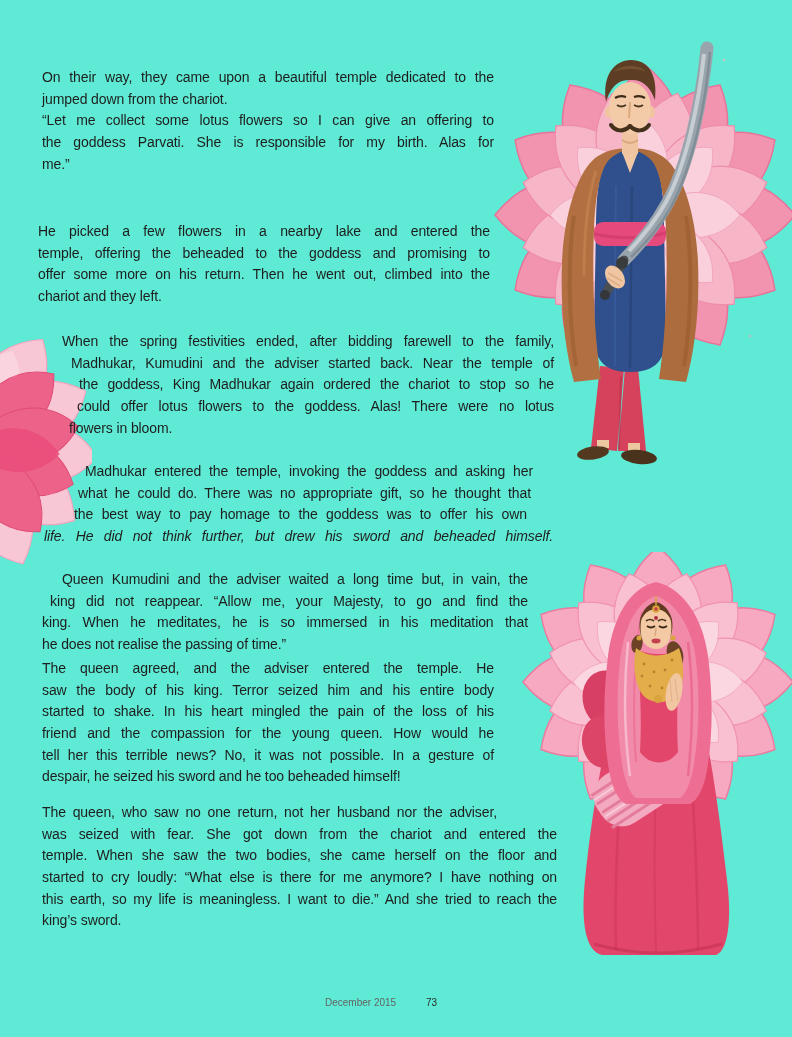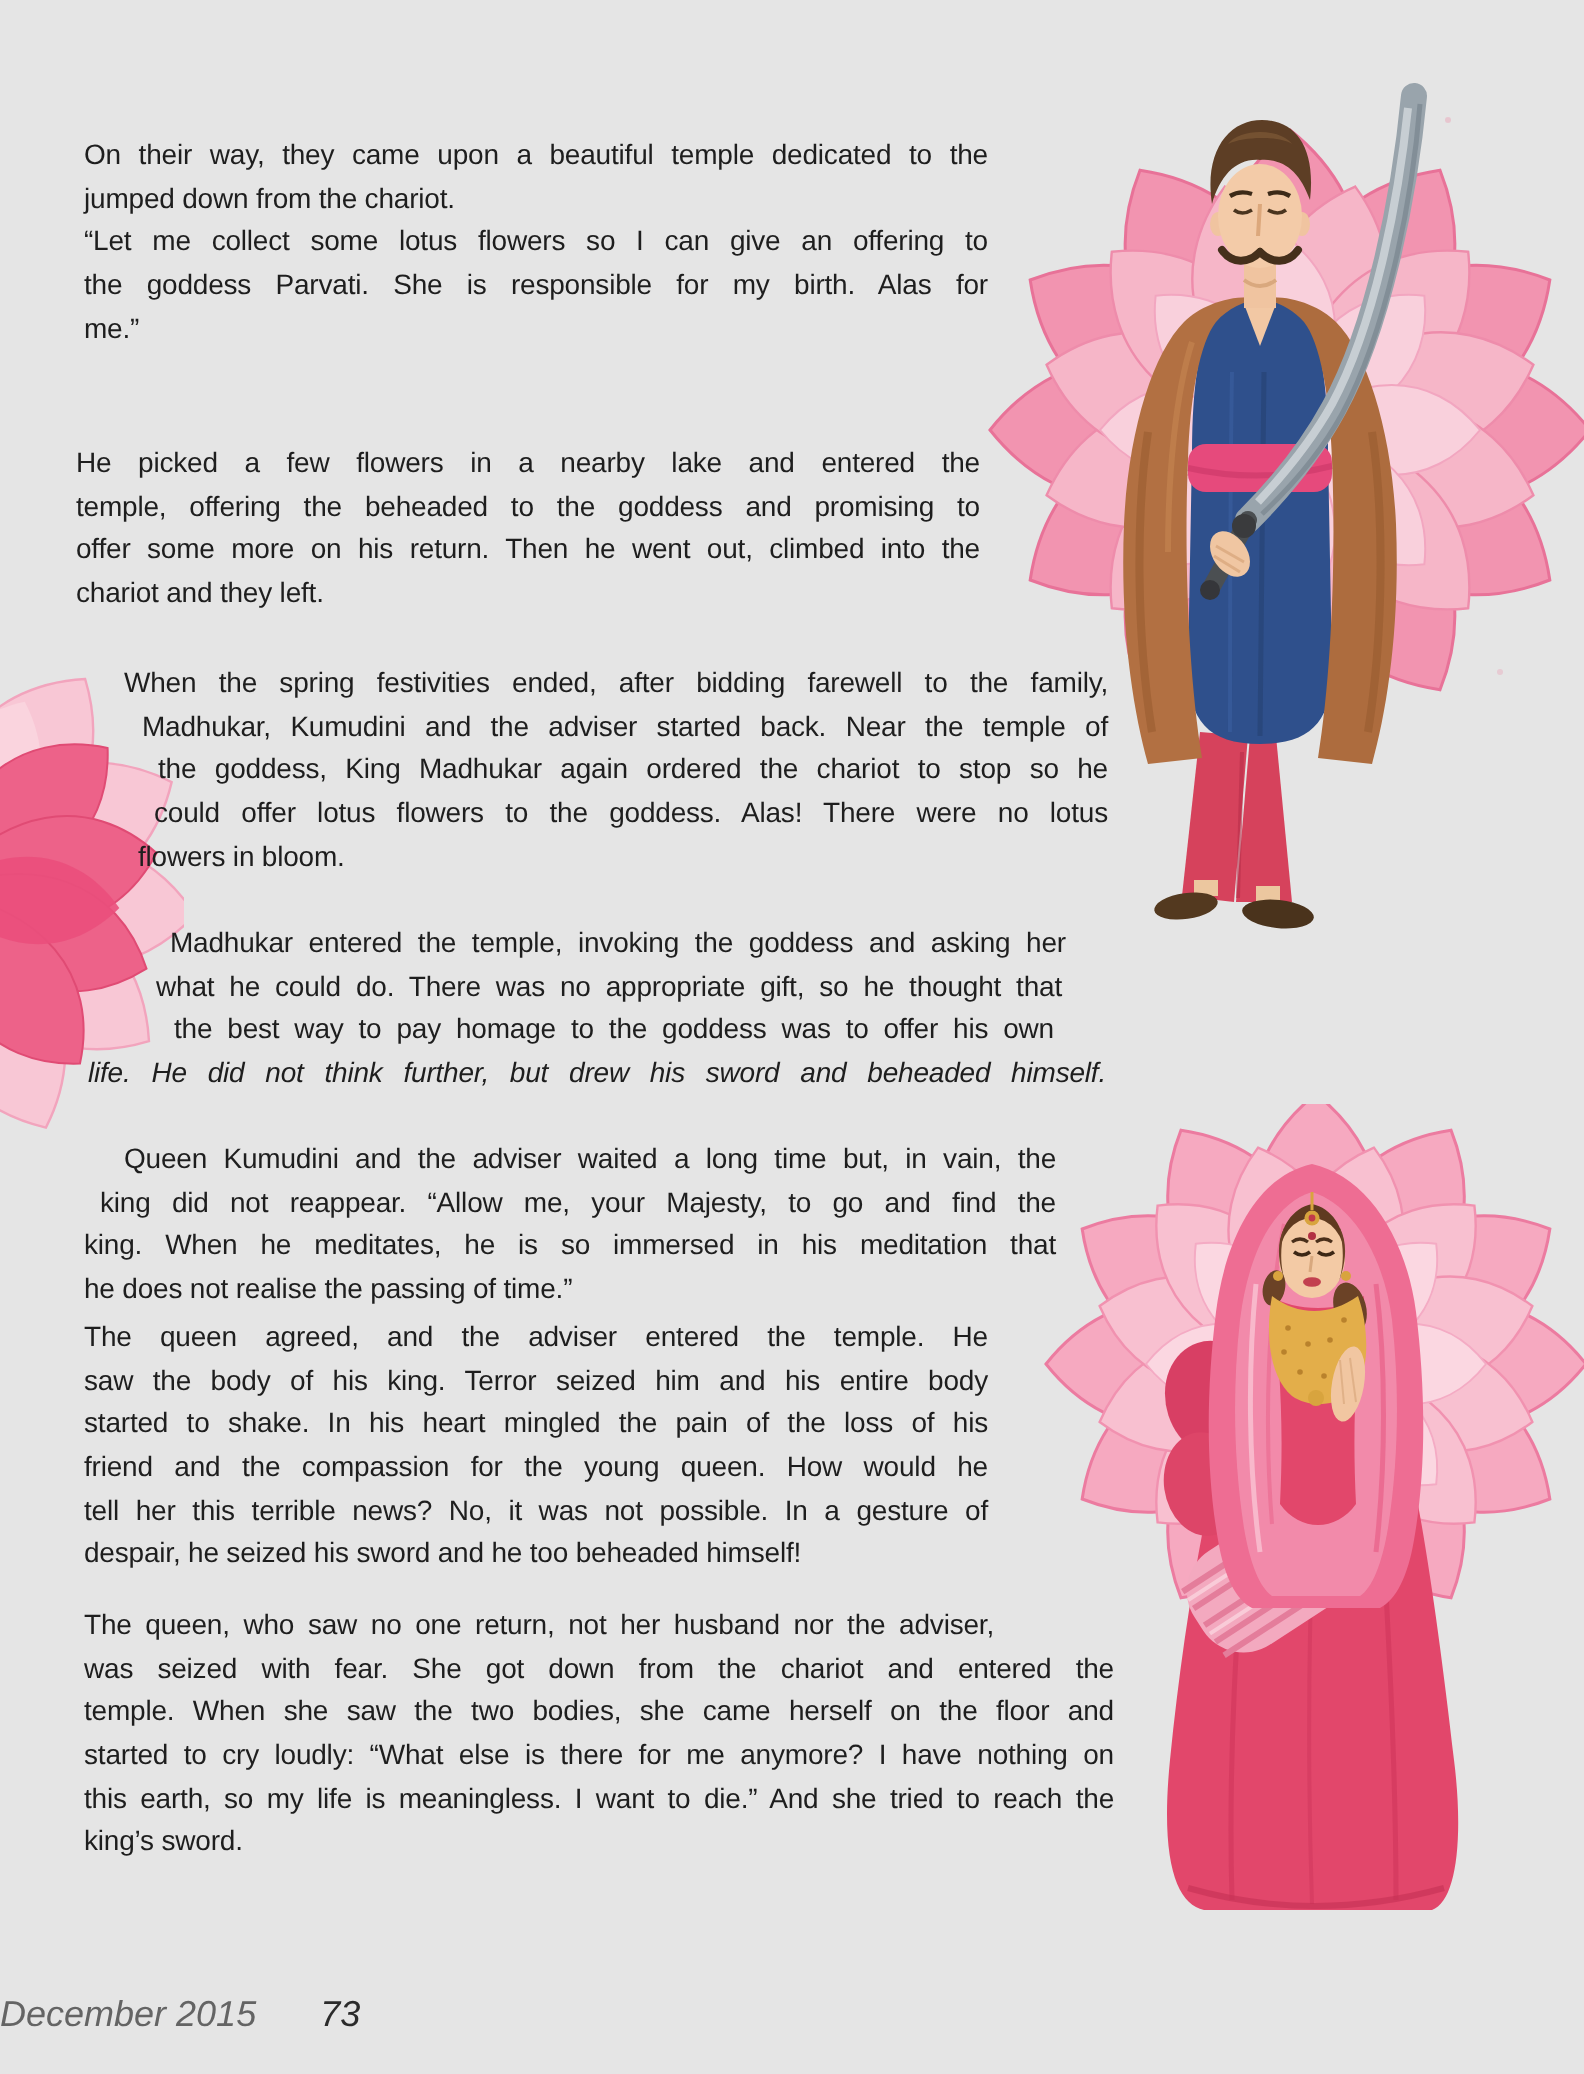--- a/index.html
+++ b/index.html
@@ -1,20 +1,20 @@
 <!DOCTYPE html>
 <html><head>
 <meta charset="utf-8">
 <style>
   html,body{margin:0;padding:0;}
   body{
     width:792px;height:1037px;background:#ffffff;position:relative;overflow:hidden;
     font-family:"Liberation Sans", sans-serif;color:#1e1e1e;
   }
-  .page{position:absolute;inset:0;background:#e5e5e5;}
+  .page{position:absolute;inset:0;background:#5eead4;}
   .ill{position:absolute;}
   .lotus-left{left:0;top:296px;width:92px;height:300px;}
   .man{left:488px;top:36px;width:304px;height:436px;}
   .woman{left:522px;top:552px;width:270px;height:412px;}
   .para{position:absolute;font-size:14px;line-height:21.7px;letter-spacing:-0.1px;}
   .line{text-align:justify;text-align-last:justify;height:21.7px;white-space:normal;}
   .line.short{text-align-last:left;}
   .p1{top:67px;left:42px;width:452px;}
   .p2{top:221px;left:38px;width:452px;}
   .p3{top:331px;left:42px;width:512px;}
@@ -22,26 +22,26 @@
   .p5{top:569px;left:42px;width:486px;}
   .p5b{top:658px;left:42px;width:452px;}
   .p6{top:802px;left:42px;width:515px;}
   .p3 .line:nth-child(1){margin-left:20px;}
   .p3 .line:nth-child(2){margin-left:29px;}
   .p3 .line:nth-child(3){margin-left:37px;}
   .p3 .line:nth-child(4){margin-left:35px;}
   .p3 .line:nth-child(5){margin-left:27px;}
   .p4 .line:nth-child(1){margin-left:43px;margin-right:20px;}
   .p4 .line:nth-child(2){margin-left:36px;margin-right:22px;}
-  .p4 .line:nth-child(3){margin-left:45px;margin-right:26px;}
+  .p4 .line:nth-child(3){margin-left:32px;margin-right:26px;}
   .p4 .line:nth-child(4){margin-left:2px;font-style:italic;}
   .p5 .line:nth-child(1){margin-left:20px;}
   .p5 .line:nth-child(2){margin-left:8px;}
   .p6 .line:nth-child(1){margin-right:60px;}
-  .footer{position:absolute;top:997px;left:0;width:762px;text-align:left;font-size:18px;font-style:italic;}
+  .footer{position:absolute;top:997px;left:0;width:762px;text-align:center;font-size:10px;}
   .issue{color:#646464;}
   .pagenum{color:#2b2b2b;margin-left:27px;}
 </style>
 </head>
 <body>
 
 <div class="page">
 
   <svg class="ill lotus-left" viewBox="0 0 92 300">
     <g transform="translate(-32,150)">

